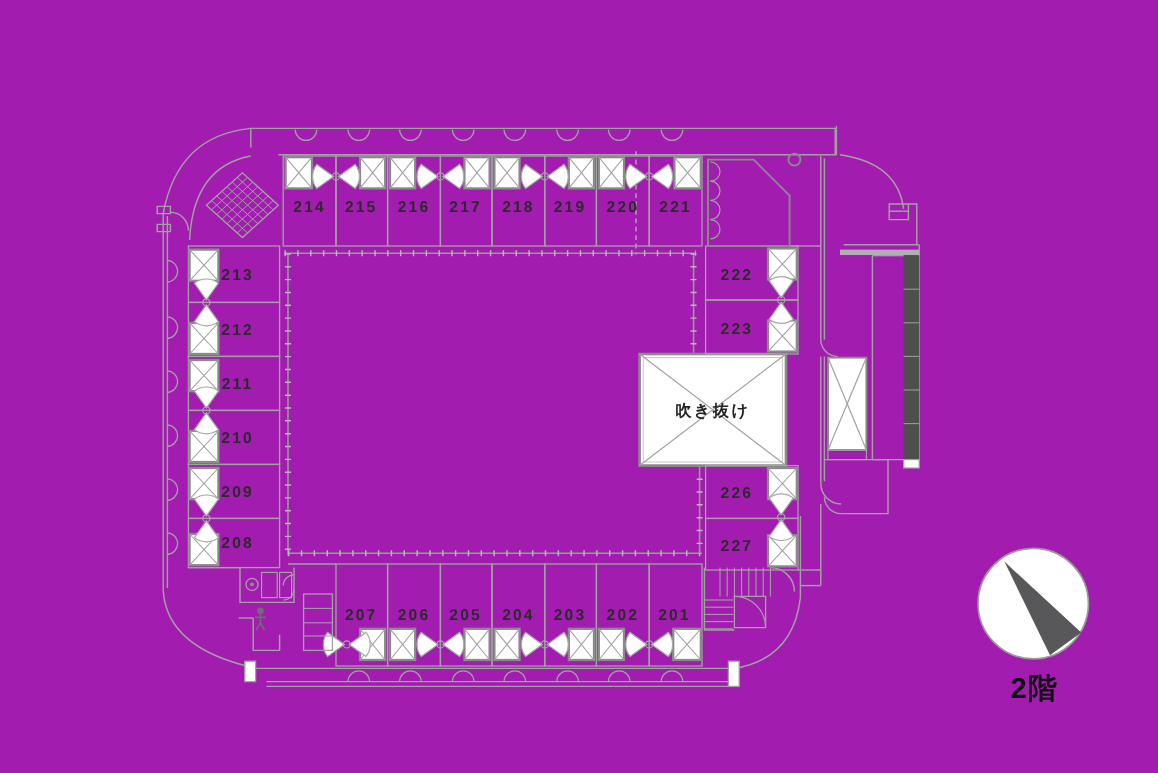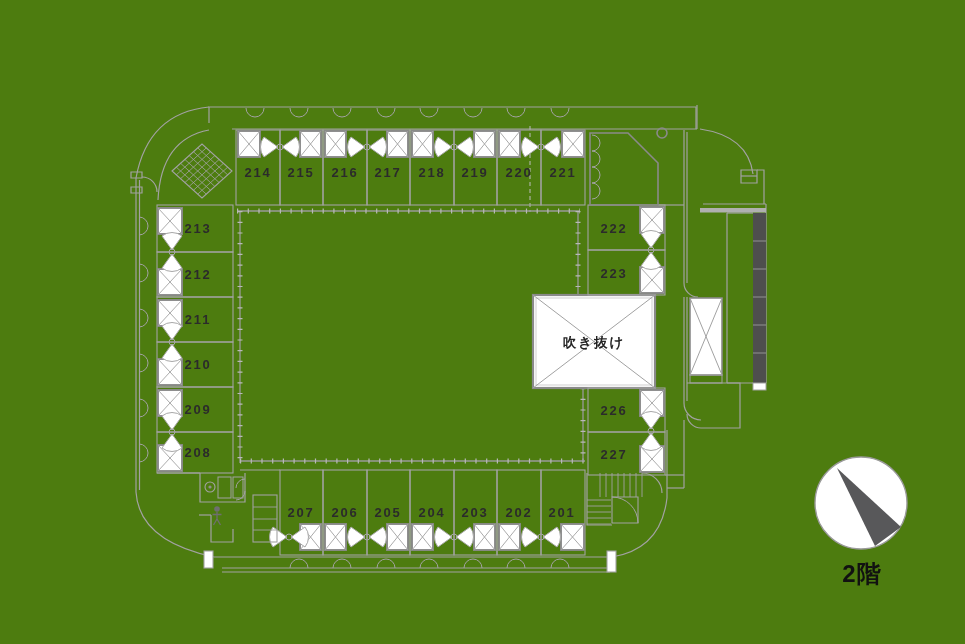--- a/index.html
+++ b/index.html
@@ -1,16 +1,16 @@
 <!DOCTYPE html>
 <html><head>
 <meta charset="utf-8">
 <style>
   html,body{margin:0;padding:0;background:#ffffff;}
-  .stage{position:relative;width:965px;height:644px;background:#4d7c0f;overflow:hidden;
+  .stage{position:relative;width:965px;height:644px;background:#a21caf;overflow:hidden;
          font-family:"Liberation Sans","DejaVu Sans",sans-serif;}
   svg{position:absolute;left:0;top:0;}
   text{font-family:"Liberation Sans","DejaVu Sans",sans-serif;}
   .room-label{font-size:13px;font-weight:bold;letter-spacing:1.8px;fill:#2b2b2b;}
   .atrium-label{font-size:13.5px;font-weight:bold;letter-spacing:2px;fill:#222222;}
   .floor-label{font-size:24px;font-weight:bold;letter-spacing:1px;fill:#111111;}
 </style>
 </head>
 <body>
 

